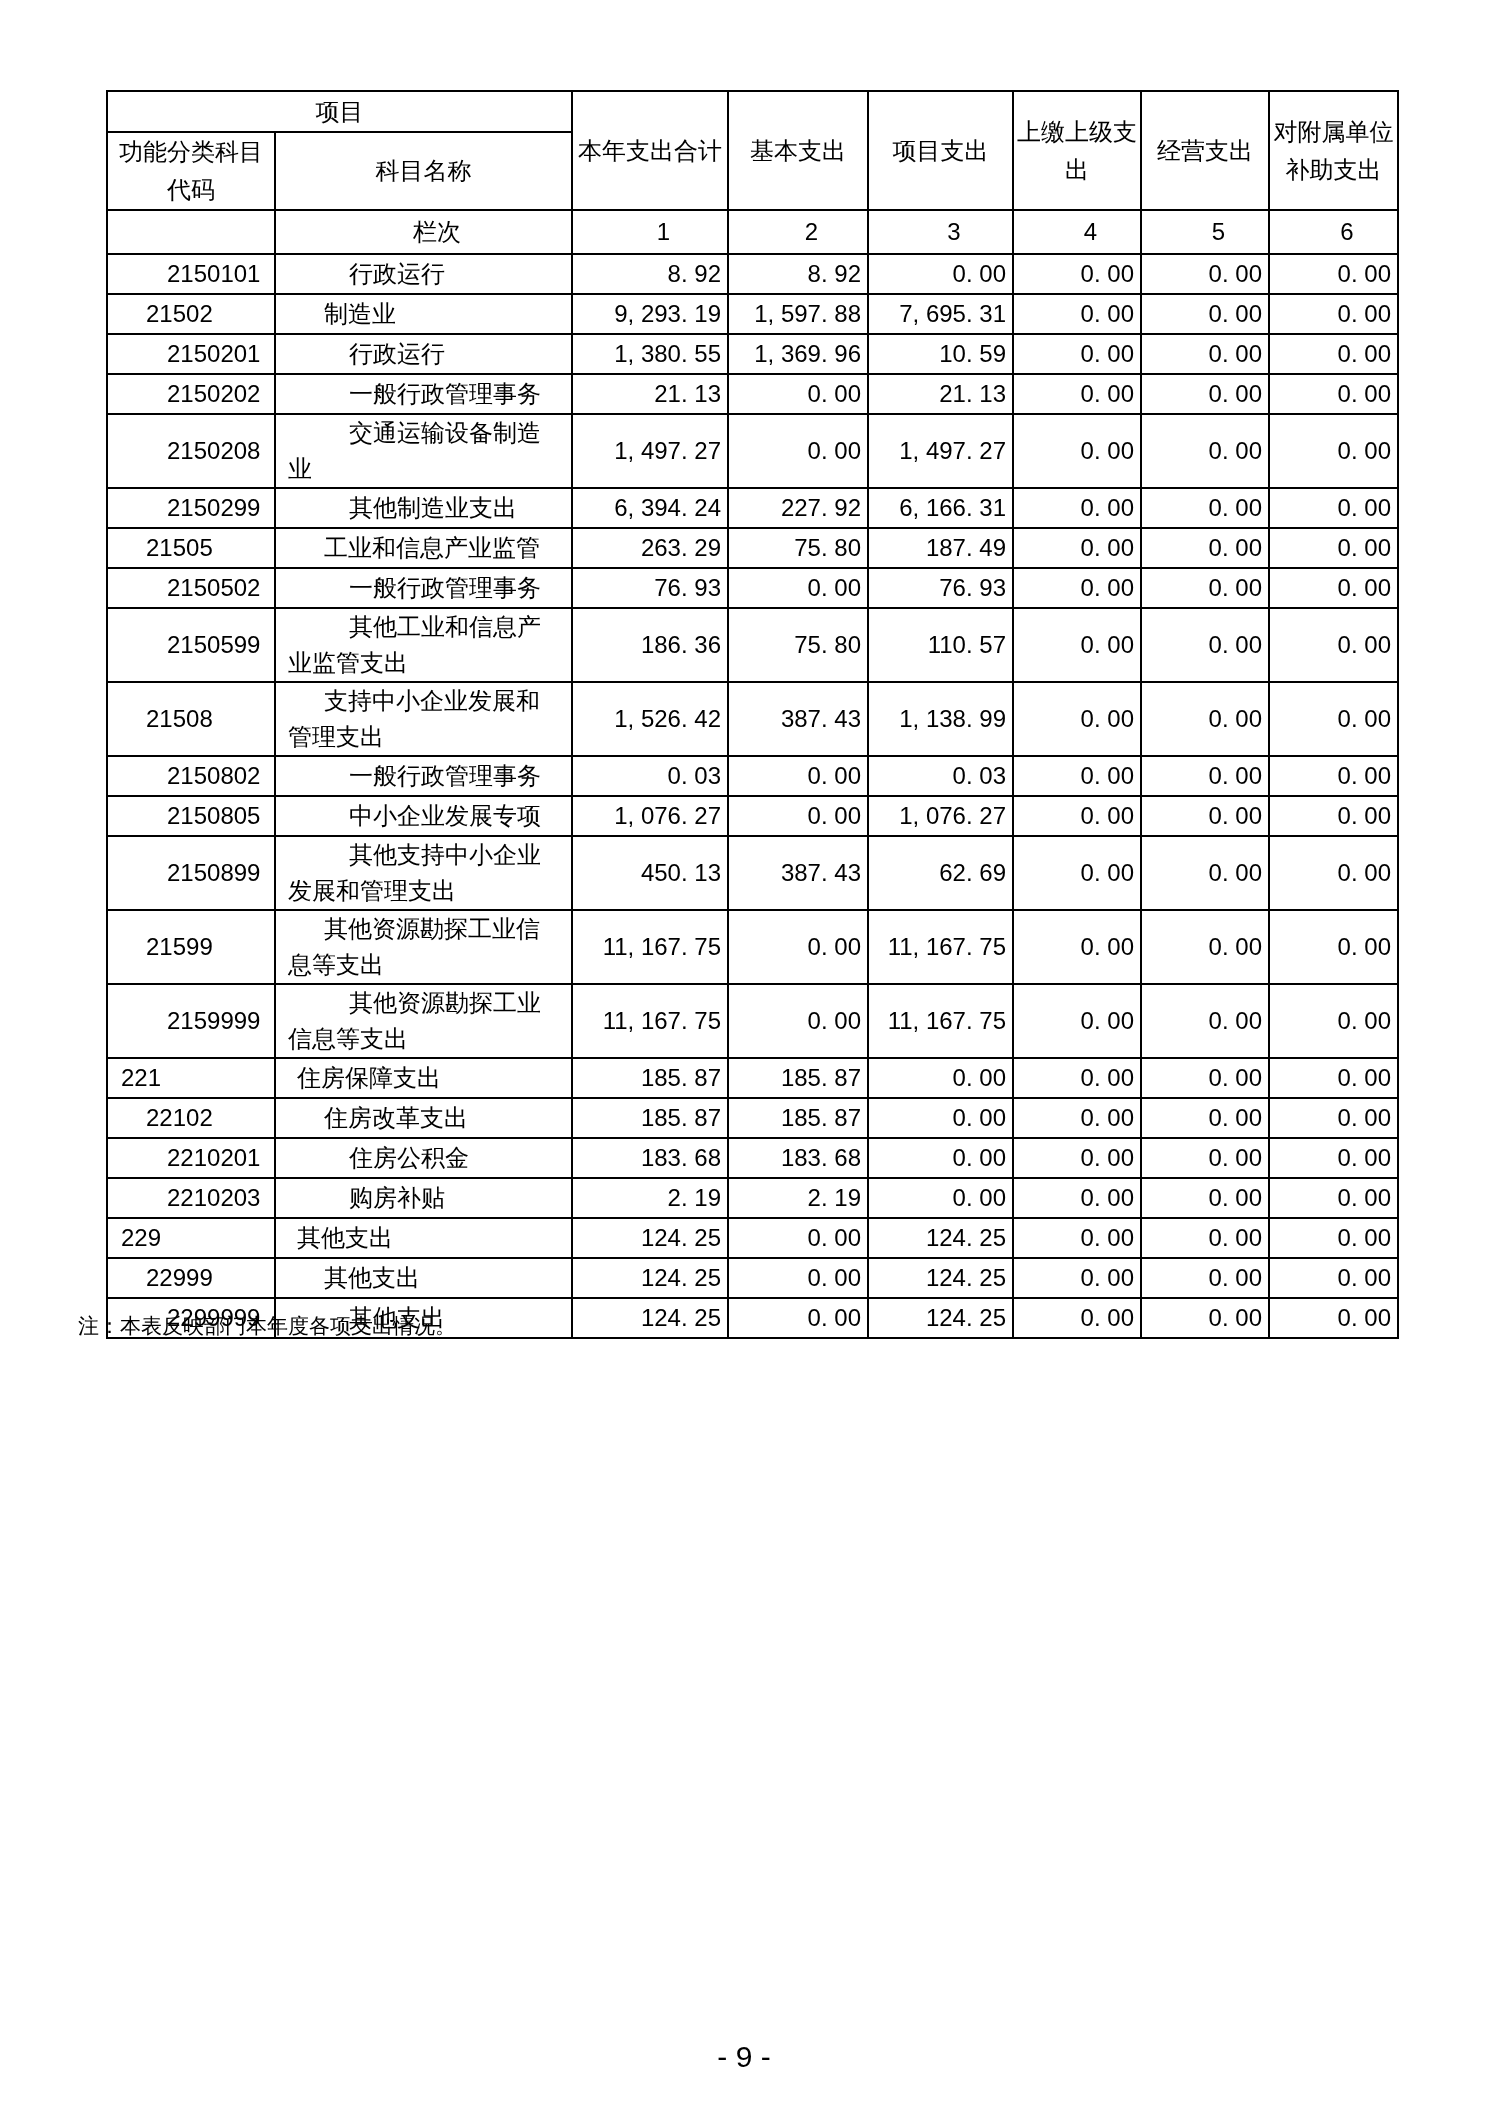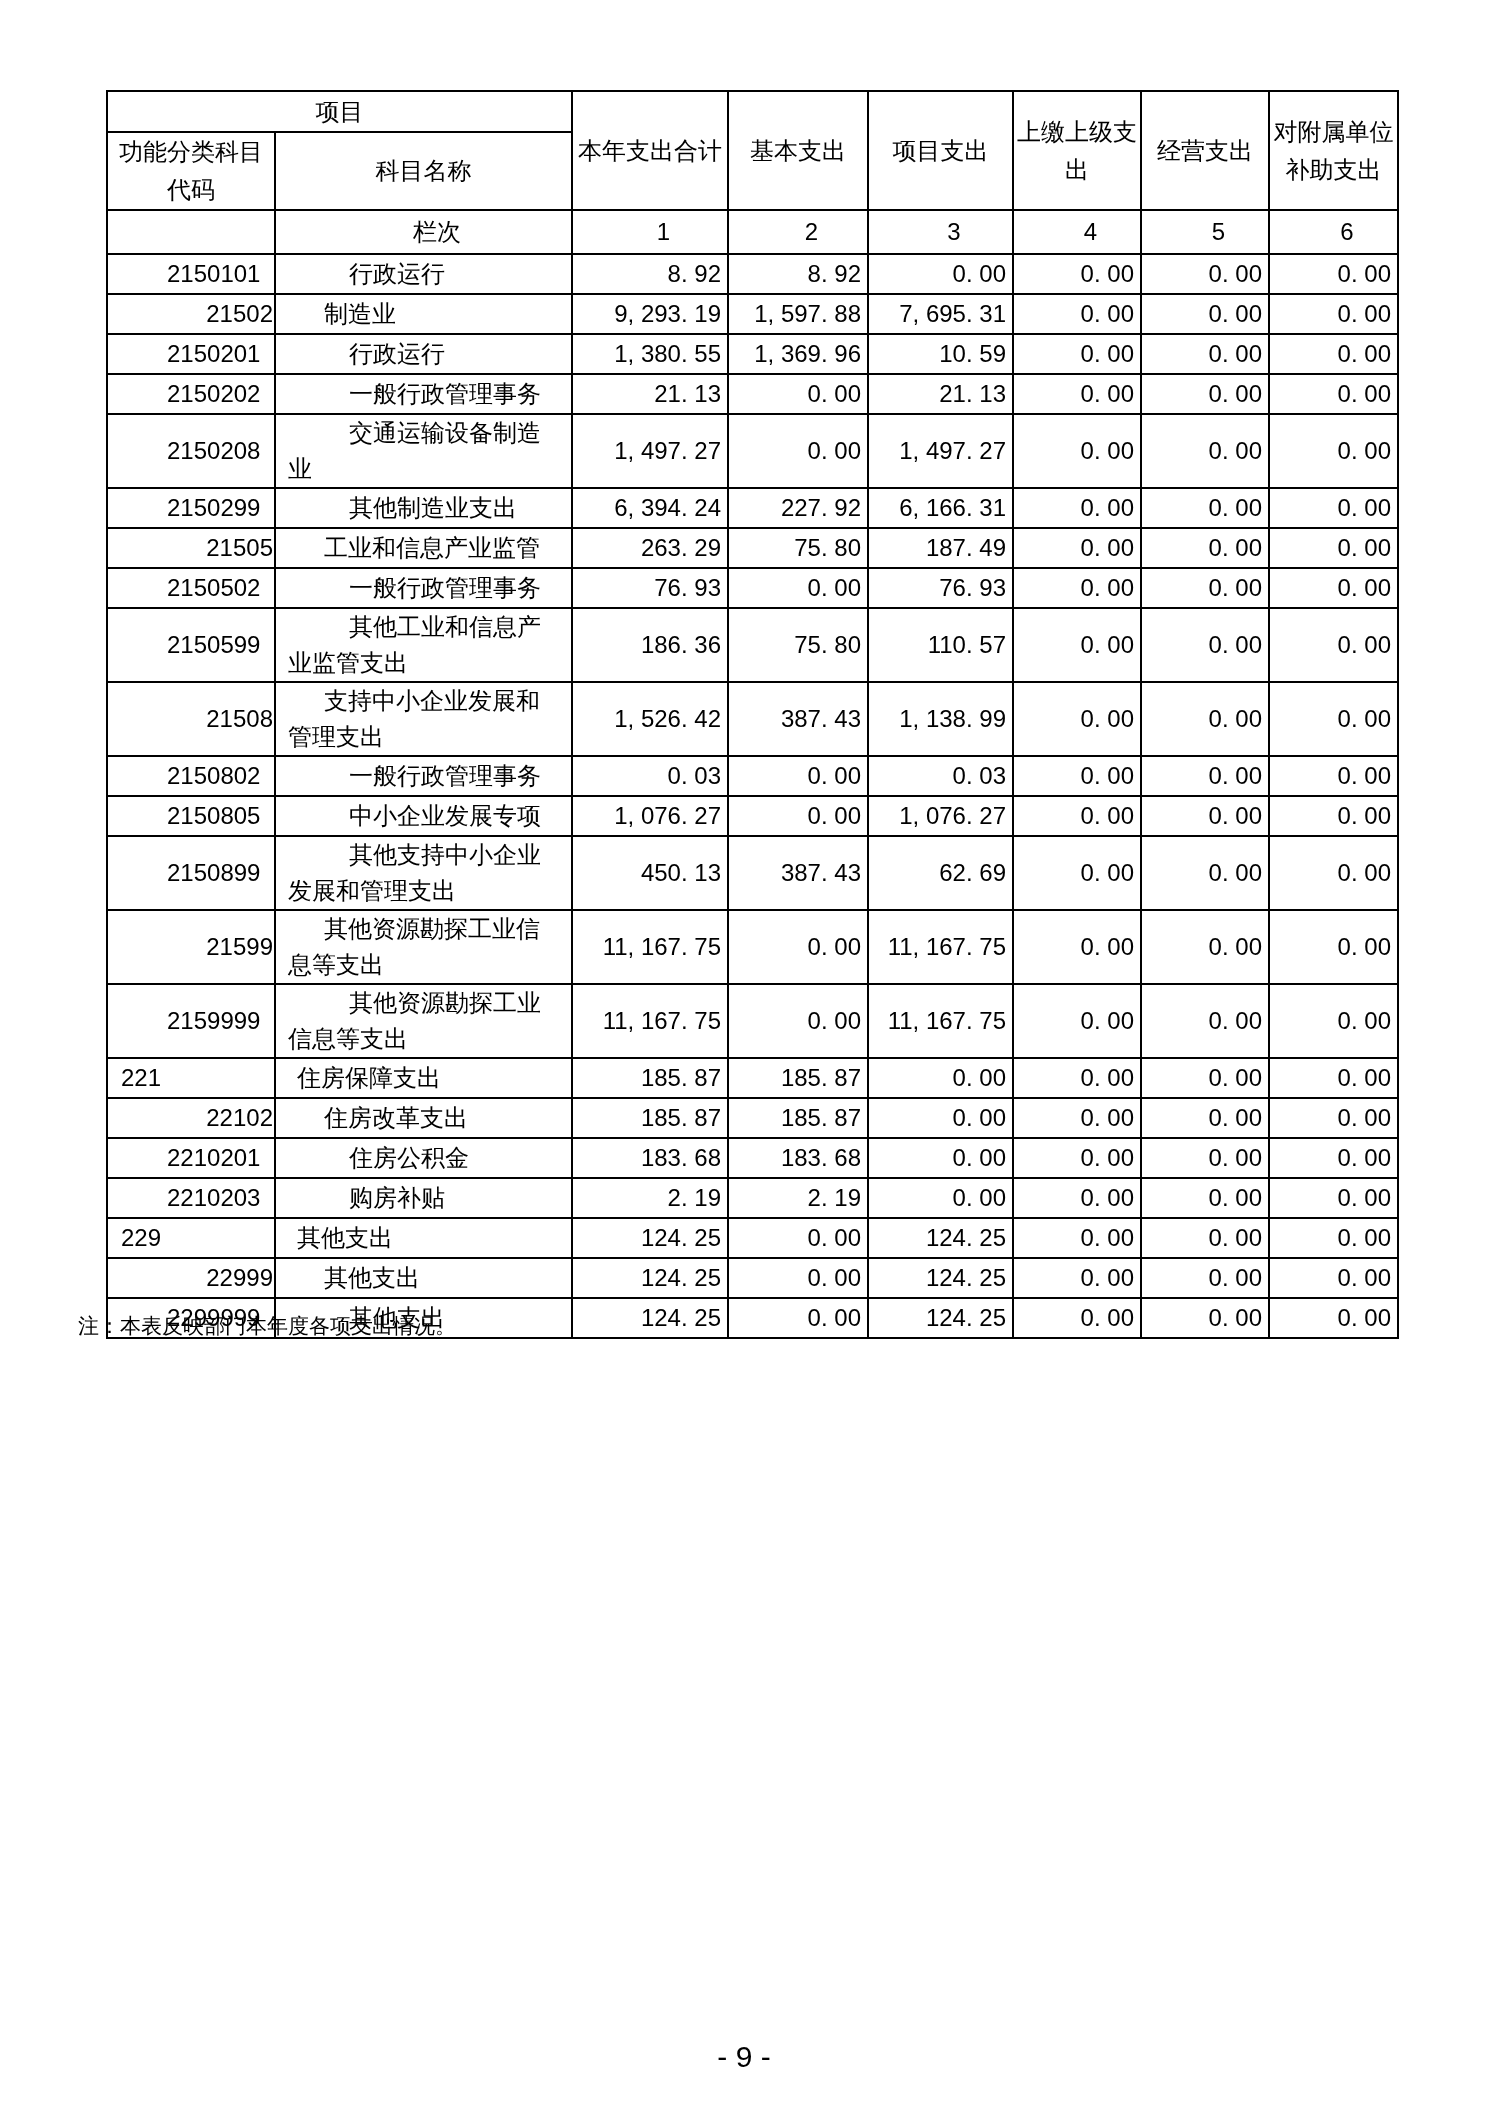--- a/index.html
+++ b/index.html
@@ -20,21 +20,21 @@
   }
   tr.r-h1 { height:41px; }
   tr.r-h2 { height:77px; }
   tr.r-lan { height:44px; }
   tbody#data-rows tr { height:40px; }
   tbody#data-rows tr.tall { height:74px; }
   td.ch { text-align:center; padding:0 2px; line-height:38px; }
   td.lan-label, td.lan-num { text-align:center; line-height:36px;padding-left:28px; }
   td.code { text-align:left; line-height:36px; }
   tr.lvl1 td.code { padding-left:13px; }
-  tr.lvl2 td.code { padding-left:38px;text-align:right; }
+  tr.lvl2 td.code { padding-left:38px; }
   tr.lvl3 td.code { padding-left:59px; }
   td.name { text-align:left; padding:0 12px; line-height:36px; }
   tr.lvl1 td.name { text-indent:9px; }
   tr.lvl2 td.name { text-indent:36px; }
   tr.lvl3 td.name { text-indent:61px; }
   td.num { text-align:right; padding-right:6px; line-height:36px; }
   .note {
     position:absolute; left:78px; top:1312px;
     font-size:21px; line-height:28px;
   }

